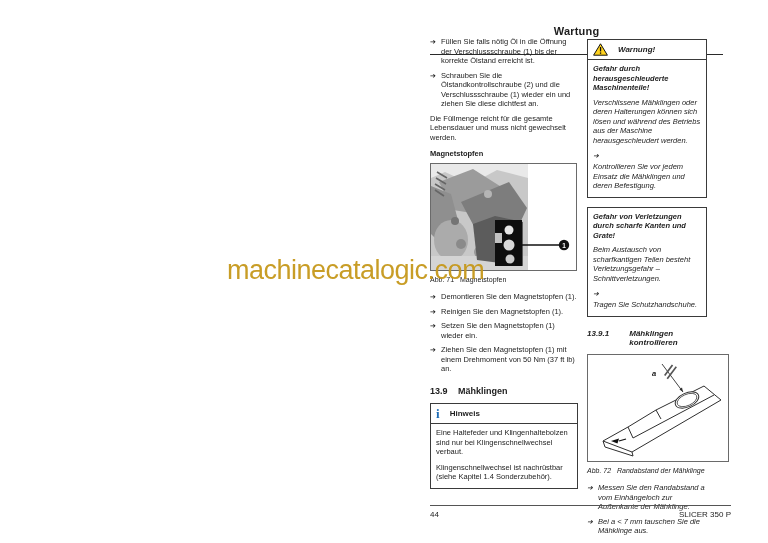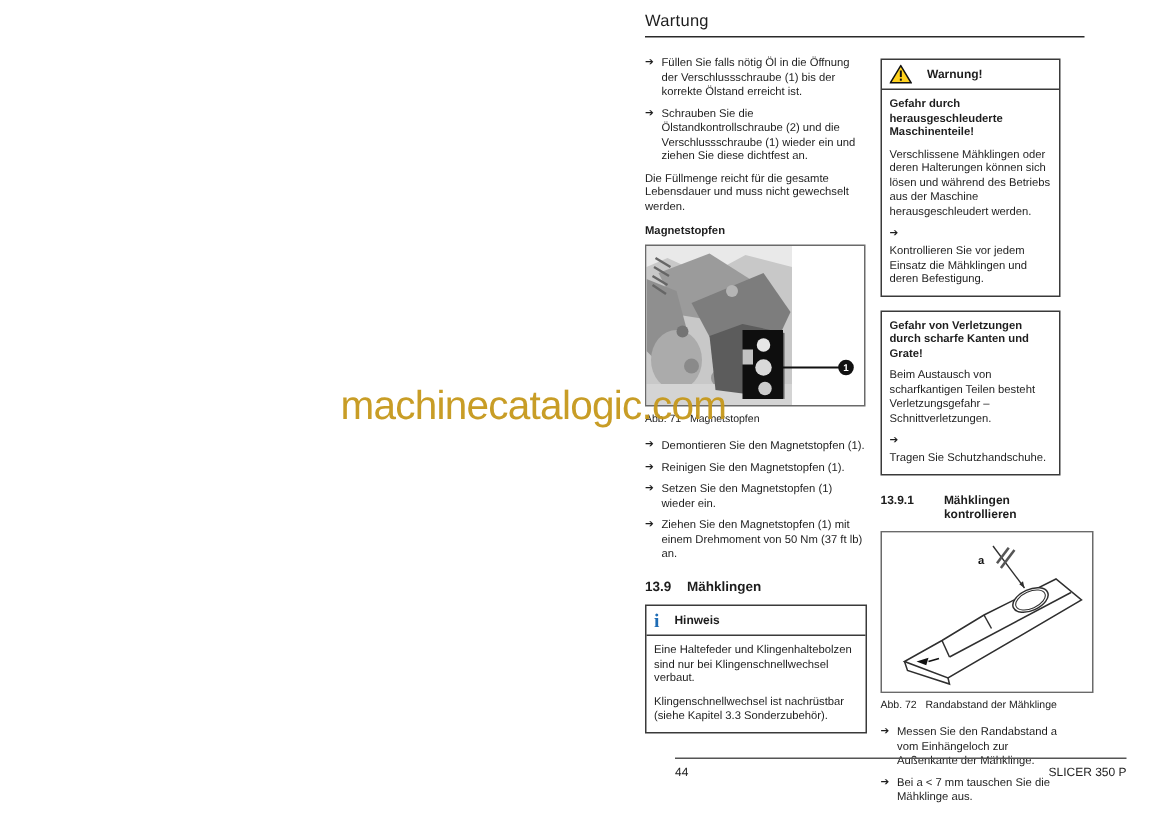--- a/index.html
+++ b/index.html
@@ -5,26 +5,26 @@
   html,body{margin:0;padding:0;}
   body{
     width:768px;height:543px;background:#ffffff;position:relative;overflow:hidden;
     font-family:"Liberation Sans", sans-serif;color:#1d1d1d;
     -webkit-font-smoothing:antialiased;
   }
   .abs{position:absolute;}
 
   
   .page-header{left:430px;top:8px;width:293px;}
-  .page-header h1{margin:0;font-size:11px;font-weight:normal;letter-spacing:.2px;}
+  .page-header h1{margin:17px;font-size:11px;font-weight:bold;letter-spacing:.2px;text-align:center;}
   .page-header .rule{margin-top:4px;border-top:1.4px solid #2a2a2a;}
 
   
   .col-left{left:430px;top:37px;width:148px;}
-  .col-right{left:587px;top:37px;width:120px;}
+  .col-right{left:587px;top:37px;width:120px;font-style:italic;}
 
   .body-text{font-size:7.5px;line-height:9.5px;}
   .bullet{display:flex;margin:0 0 5px 0;}
   .bullet .arrow{flex:0 0 11px;font-size:7px;line-height:9.5px;color:#1d1d1d;}
   .bullet .btxt{flex:1;}
   p.plain{margin:2px 0 6px 0;}
 
   .subhead{font-size:7.5px;font-weight:bold;margin:7px 0 4px 0;}
   .sec-head{font-size:9px;font-weight:bold;margin:13px 0 7px 0;display:flex;}
   .sec-head .num{width:28px;}
@@ -41,21 +41,21 @@
   .note-box .ttl-row{display:flex;align-items:center;padding:3px 5px;border-bottom:1px solid #3a3a3a;height:13px;}
   .note-box .ttl-row .ttl{font-size:8px;font-weight:bold;margin-left:10px;}
   .note-box .bx-body{padding:4px 5px 5px 5px;}
   .bx-subject{font-size:7.5px;line-height:9.5px;font-weight:bold;margin:0 0 5px 0;}
   .bx-body p.plain{margin:0 0 6px 0;}
   .bx-body .bullet{margin-bottom:1px;flex-direction:column;}
   .info-i{color:var(--info-blue,#1e6cb5);font-weight:bold;font-size:13px;line-height:10px;font-family:"Liberation Serif",serif;}
   .mb8{margin-bottom:9px;}
 
   
-  .page-footer{left:450px;top:505px;width:301px;border-top:1px solid #555;
+  .page-footer{left:430px;top:505px;width:301px;border-top:1px solid #555;
     display:flex;justify-content:space-between;font-size:8px;padding-top:4px;}
 
   
   .watermark{left:227px;top:255px;font-size:27px;font-weight:normal;
     color:var(--wm-gold,#C6981B);letter-spacing:-0.5px;z-index:20;opacity:.95;white-space:nowrap;}
 </style>
 </head>
 <body>
 
 <header class="abs page-header">
@@ -131,21 +131,21 @@
     <span>Mähklingen</span>
   </div>
 
   <div class="note-box">
     <div class="ttl-row">
       <span class="info-i">i</span>
       <span class="ttl">Hinweis</span>
     </div>
     <div class="bx-body">
       <p class="plain">Eine Haltefeder und Klingenhaltebolzen sind nur bei Klingenschnellwechsel verbaut.</p>
-      <p class="plain" style="margin-bottom:1px;">Klingenschnellwechsel ist nachrüstbar (siehe Kapitel 3.3 Sonderzubehör).</p>
+      <p class="plain" style="margin-bottom:1px;">Klingenschnellwechsel ist nachrüstbar (siehe Kapitel 1.4 Sonderzubehör).</p>
     </div>
   </div>
 </section>
 
 <section class="abs col-right body-text">
 
   <div class="note-box">
     <div class="ttl-row">
       <svg width="15" height="13" viewBox="0 0 15 13">
         <polygon points="7.5,0.8 14.4,12.2 0.6,12.2" fill="#FFD21E" stroke="#111" stroke-width="1"></polygon>

